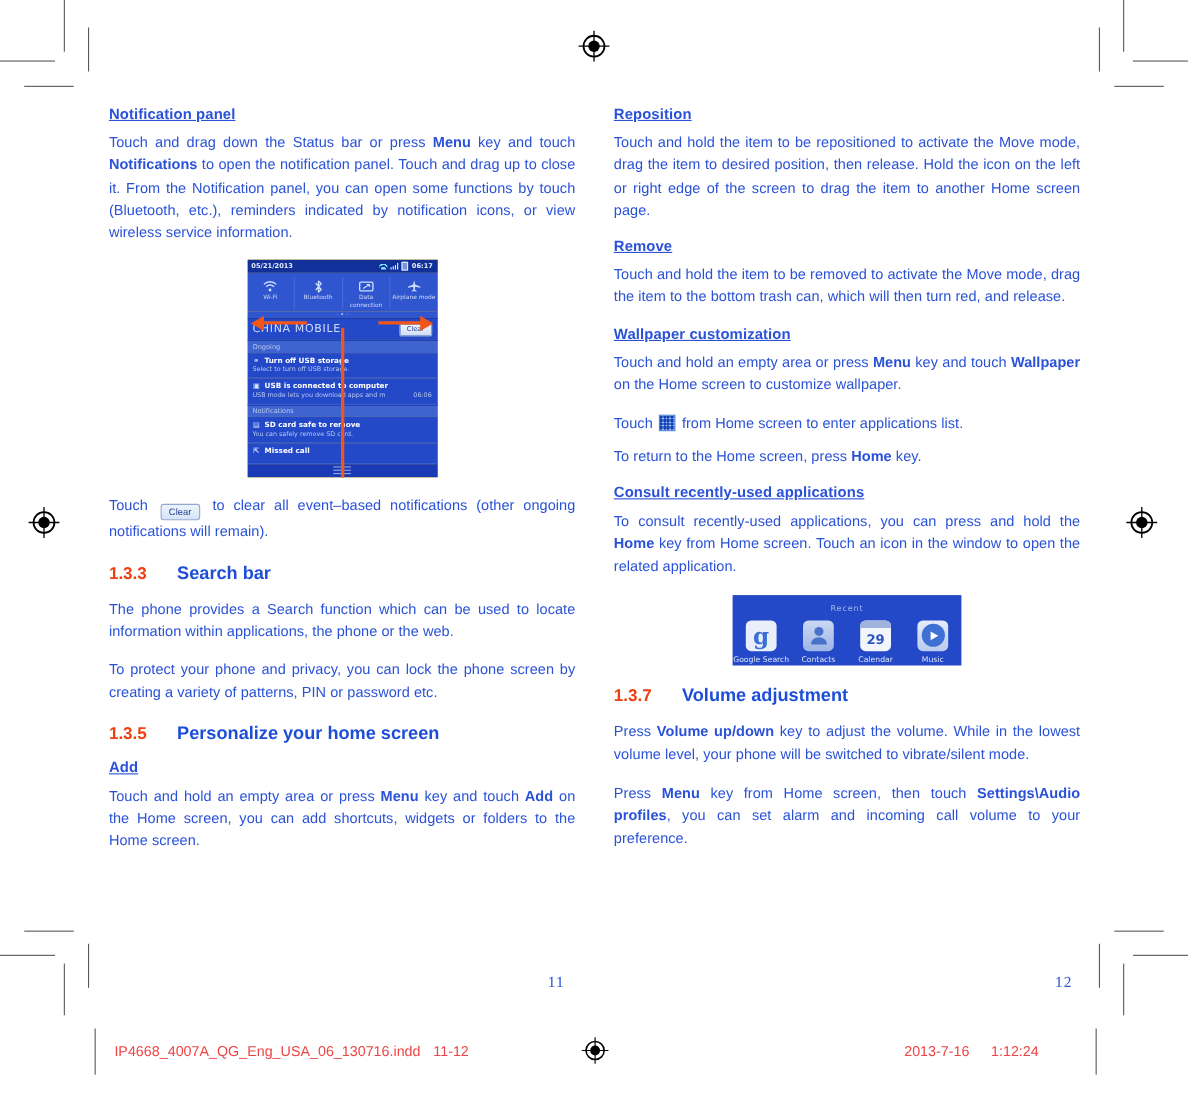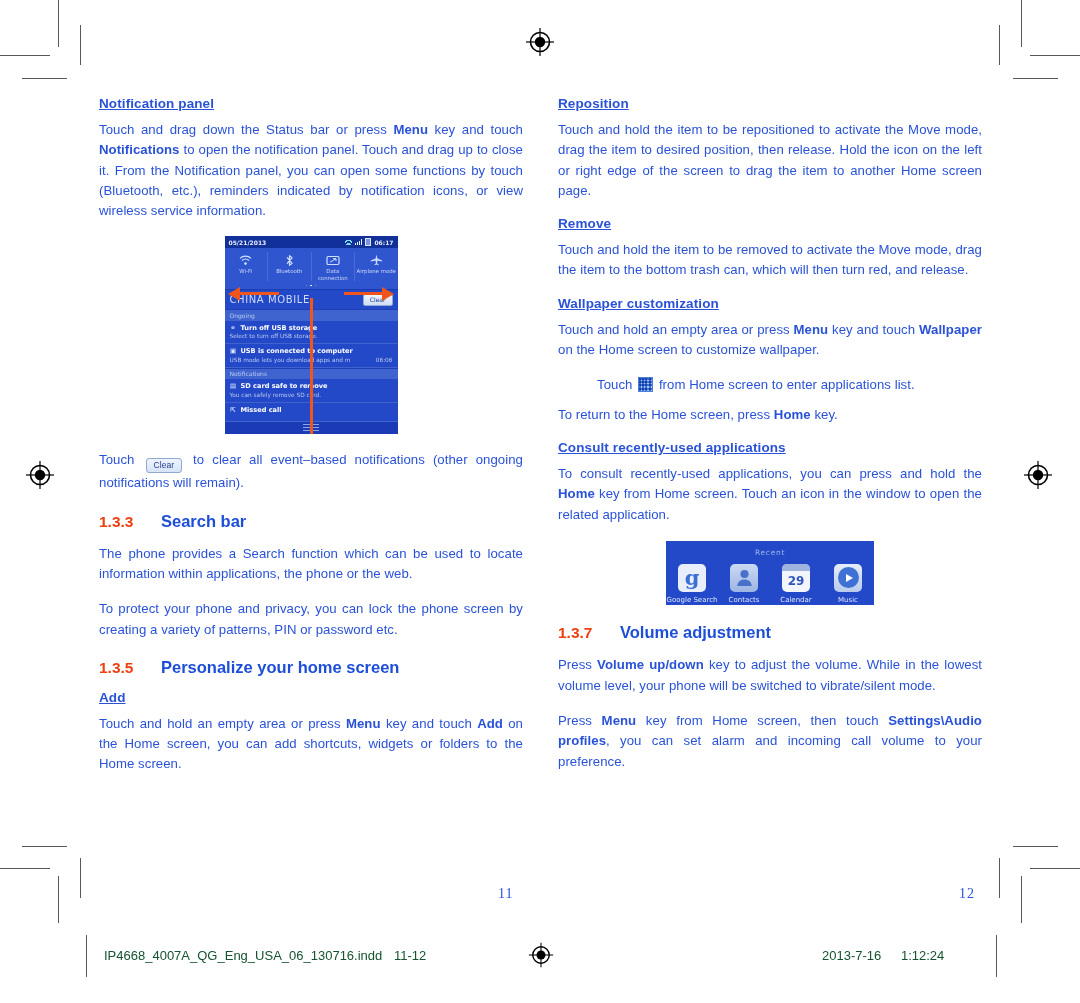--- a/index.html
+++ b/index.html
@@ -45,21 +45,21 @@
     letter-spacing: .1px;
   }
   p.body {
     font-size: 13.2px;
     line-height: 20.3px;
     color: #2a52d8;
     margin: 0 0 15px 0;
     text-align: justify;
     letter-spacing: .05px;
   }
-  p.body.tight { margin-bottom: 9px; margin-left: 39px; }
+  p.body.tight { margin-bottom: 9px; }
   p.body b { font-weight: bold; }
 
   h2.sec {
     margin: 18px 0 13px 0;
     font-size: 16.5px;
     font-weight: bold;
     color: #1d4ed8;
     display: flex;
     align-items: baseline;
   }
@@ -276,21 +276,21 @@
     position: absolute;
     font-family: "Liberation Serif", serif;
     font-size: 14px;
     color: #2a52d8;
     letter-spacing: 1px;
   }
   .footer-line {
     position: absolute;
     font-family: "Liberation Sans", sans-serif;
     font-size: 13px;
-    color: #14532d;
+    color: #ef4444;
     white-space: nowrap;
   }
 </style>
 </head>
 <body>
 
 <div class="page">
 
   <div class="mark v" style="left:58px; top:0; height:47px;"></div>
   <div class="mark h" style="left:0; top:55px; width:50px;"></div>

